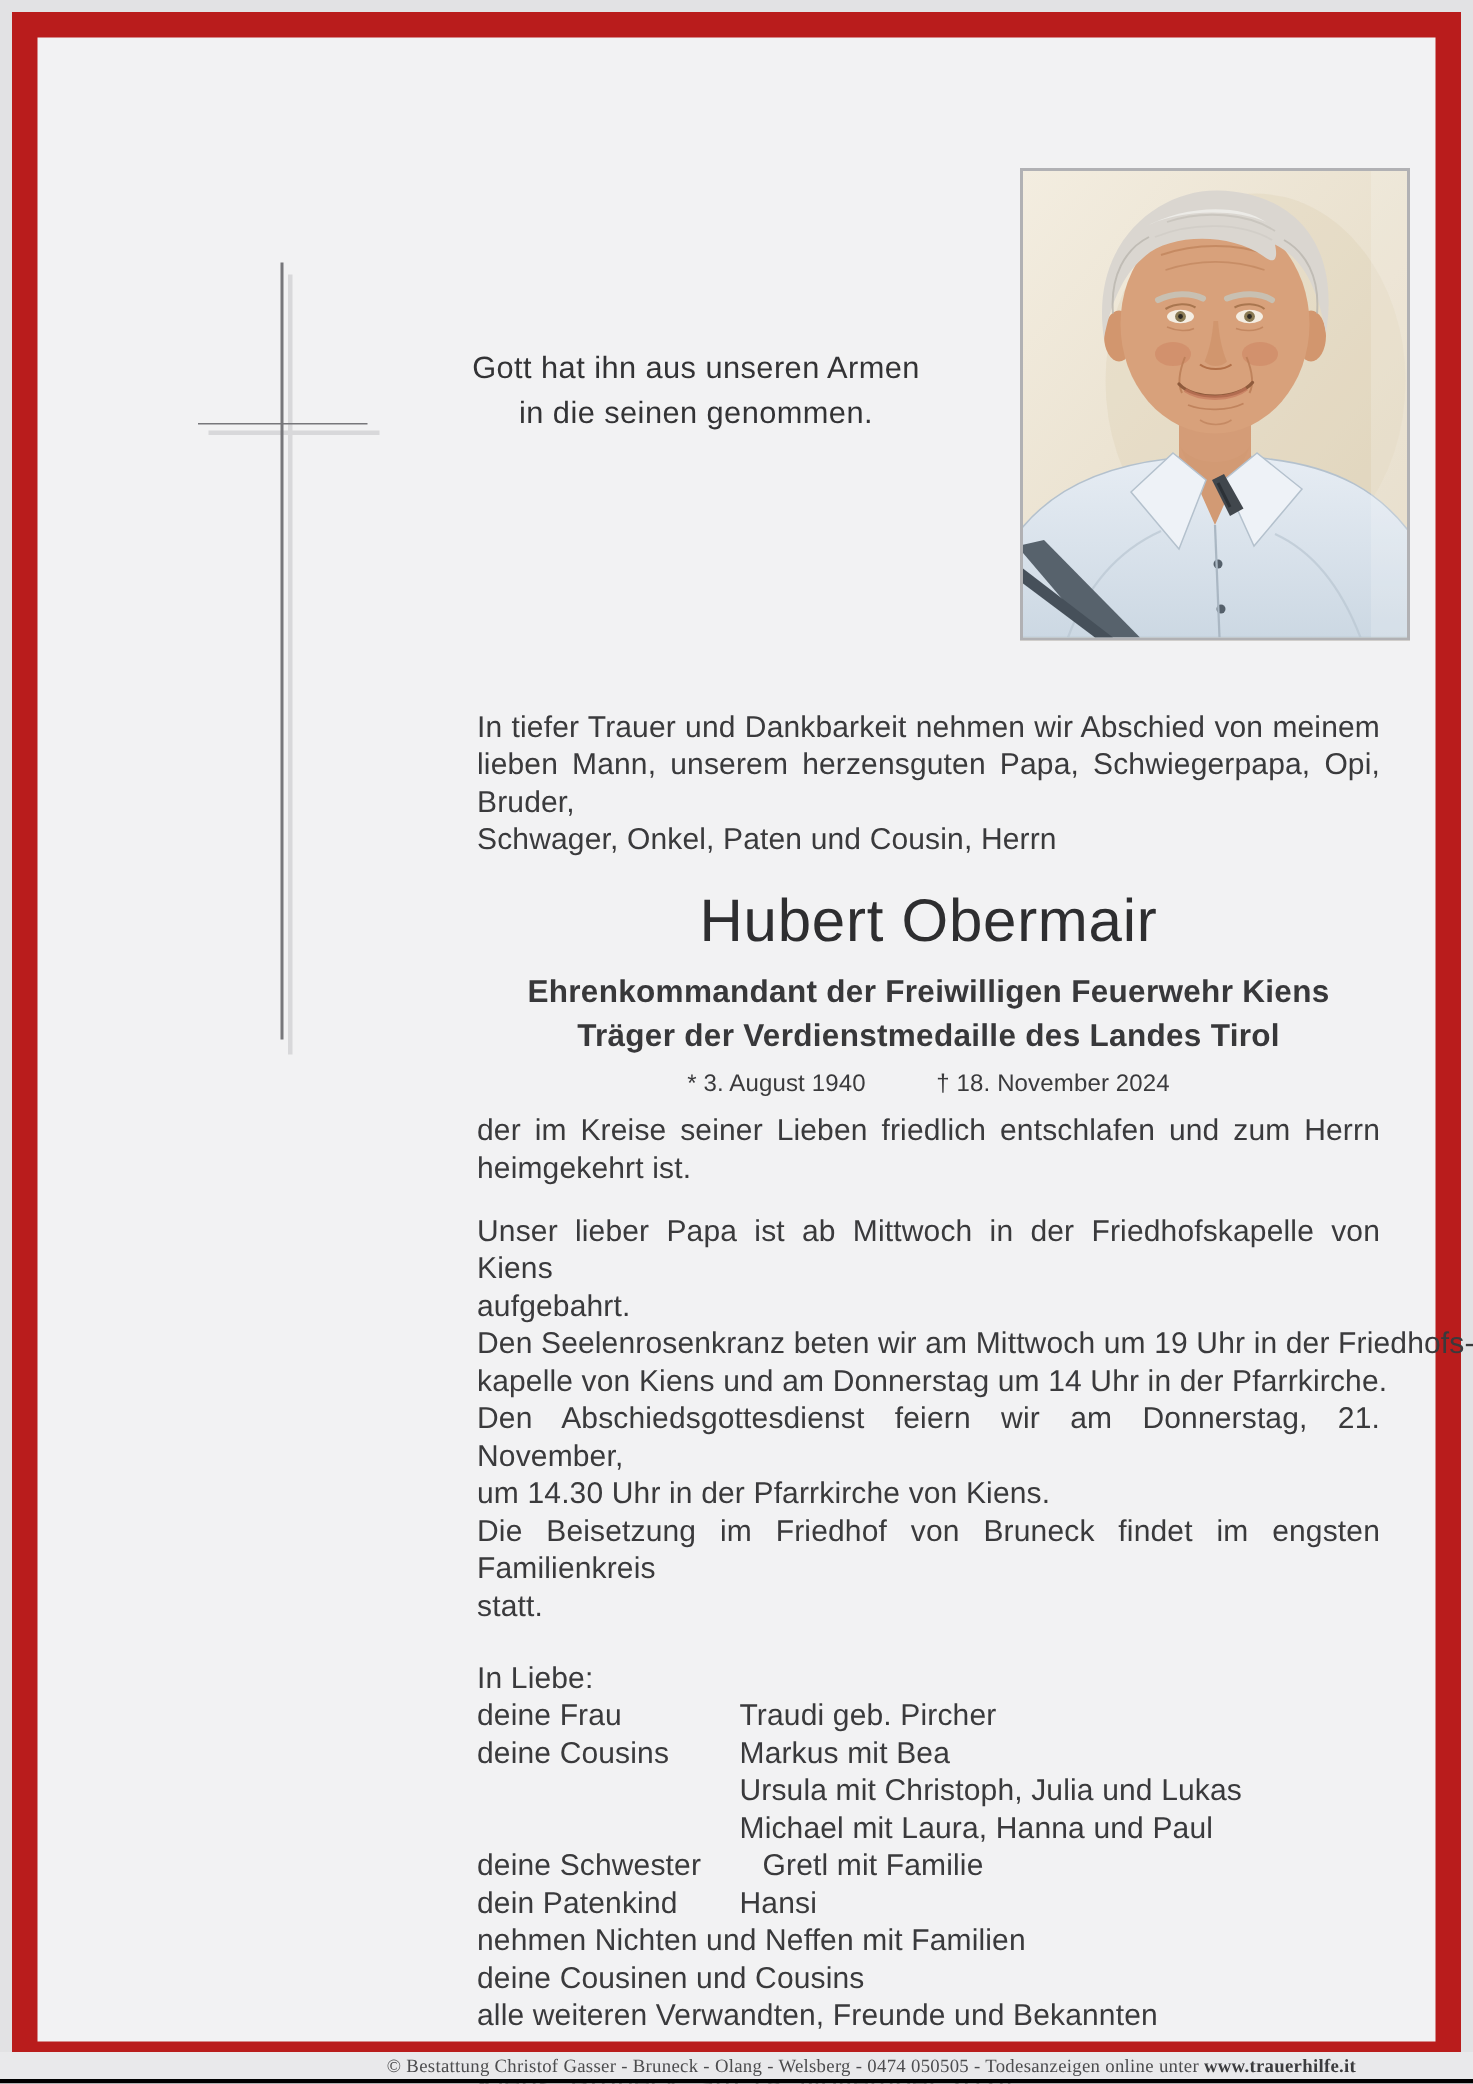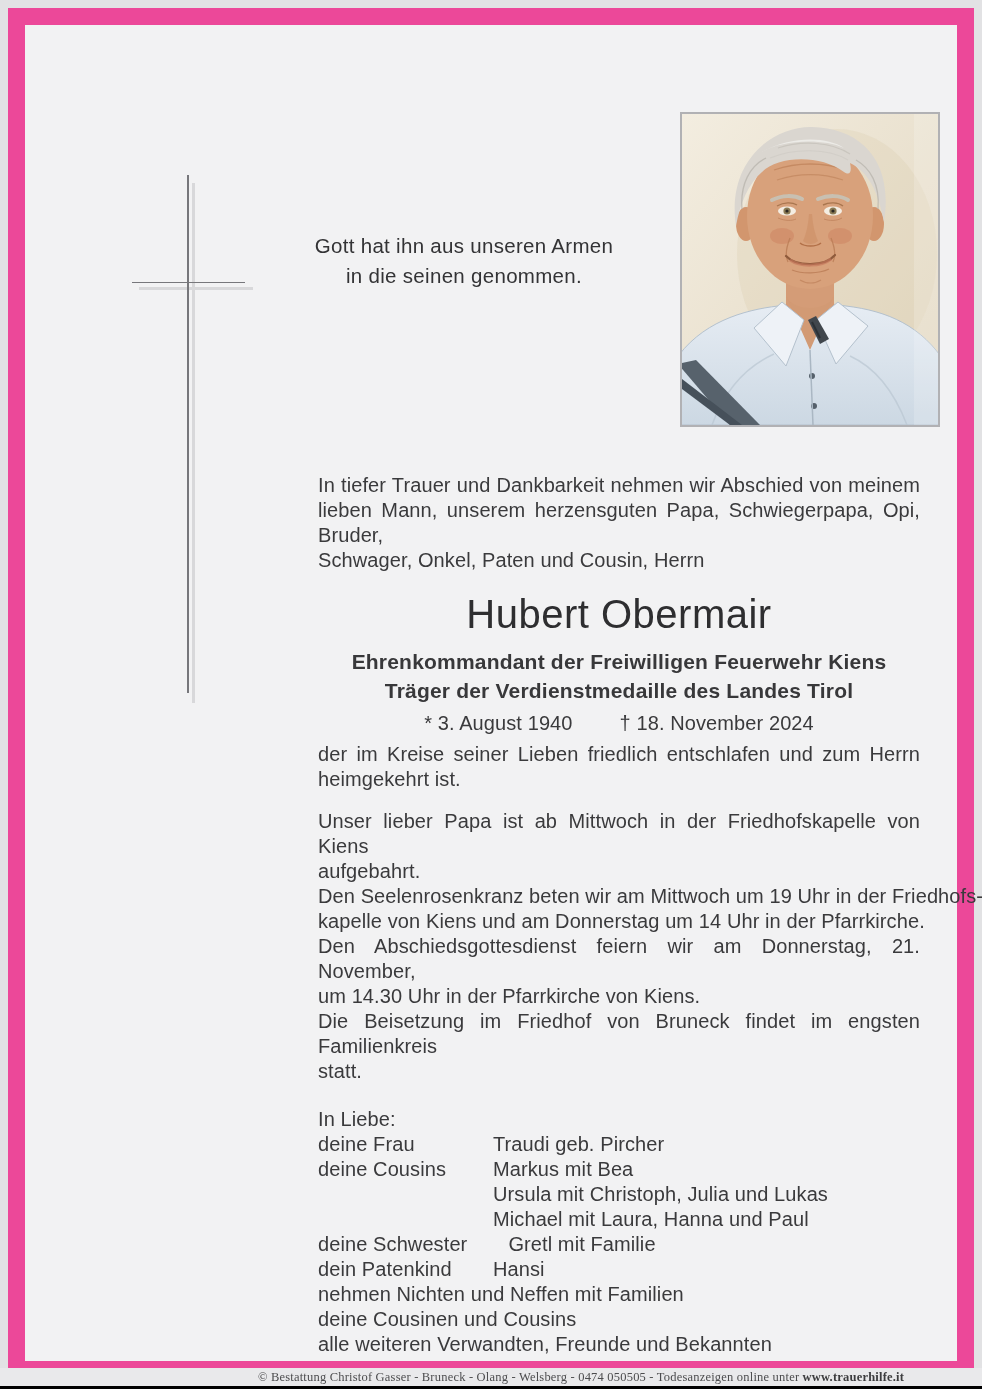--- a/index.html
+++ b/index.html
@@ -5,21 +5,21 @@
   html,body{margin:0;padding:0;}
   body{
     width:982px;height:1389px;position:relative;overflow:hidden;
     background:#e2e2e4;
     font-family:"Liberation Sans",sans-serif;
     -webkit-font-smoothing:antialiased;
   }
   
   .card{
     position:absolute;left:8px;top:8px;width:966px;height:1360px;
-    background:#ec4899;
+    background:#b91c1c;
   }
   .panel{
     position:absolute;left:17px;top:17px;right:17px;bottom:7px;
     background:#f2f2f3;
   }
   .footer-strip{
     position:absolute;left:0;right:0;top:1368px;height:18px;
     background:#e9e9eb;border-bottom:3px solid #000000;
   }
   .footer-text{
@@ -61,21 +61,21 @@
     margin-top:8px;text-align:center;
     font-size:40px;line-height:66px;font-weight:300;
     color:#2e2e30;letter-spacing:.5px;
   }
   .subtitle{
     text-align:center;font-size:21px;line-height:29px;font-weight:600;
     color:#38383a;letter-spacing:.2px;
   }
   .dates{
     margin-top:5px;display:flex;justify-content:center;gap:47px;
-    font-size:20px;line-height:26px;color:#3a3a3c;
+    font-size:16px;line-height:26px;color:#3a3a3c;
   }
   .passed-block{margin-top:6px;}
   .schedule-block{margin-top:17px;}
   .closing-block{margin-top:23px;}
   .family-row{display:flex;gap:41px;}
   .family-row .lbl{min-width:134px;white-space:nowrap;}
   .family-row .val{white-space:nowrap;}
   .dateline{margin-top:20px;}
 </style>
 </head>

